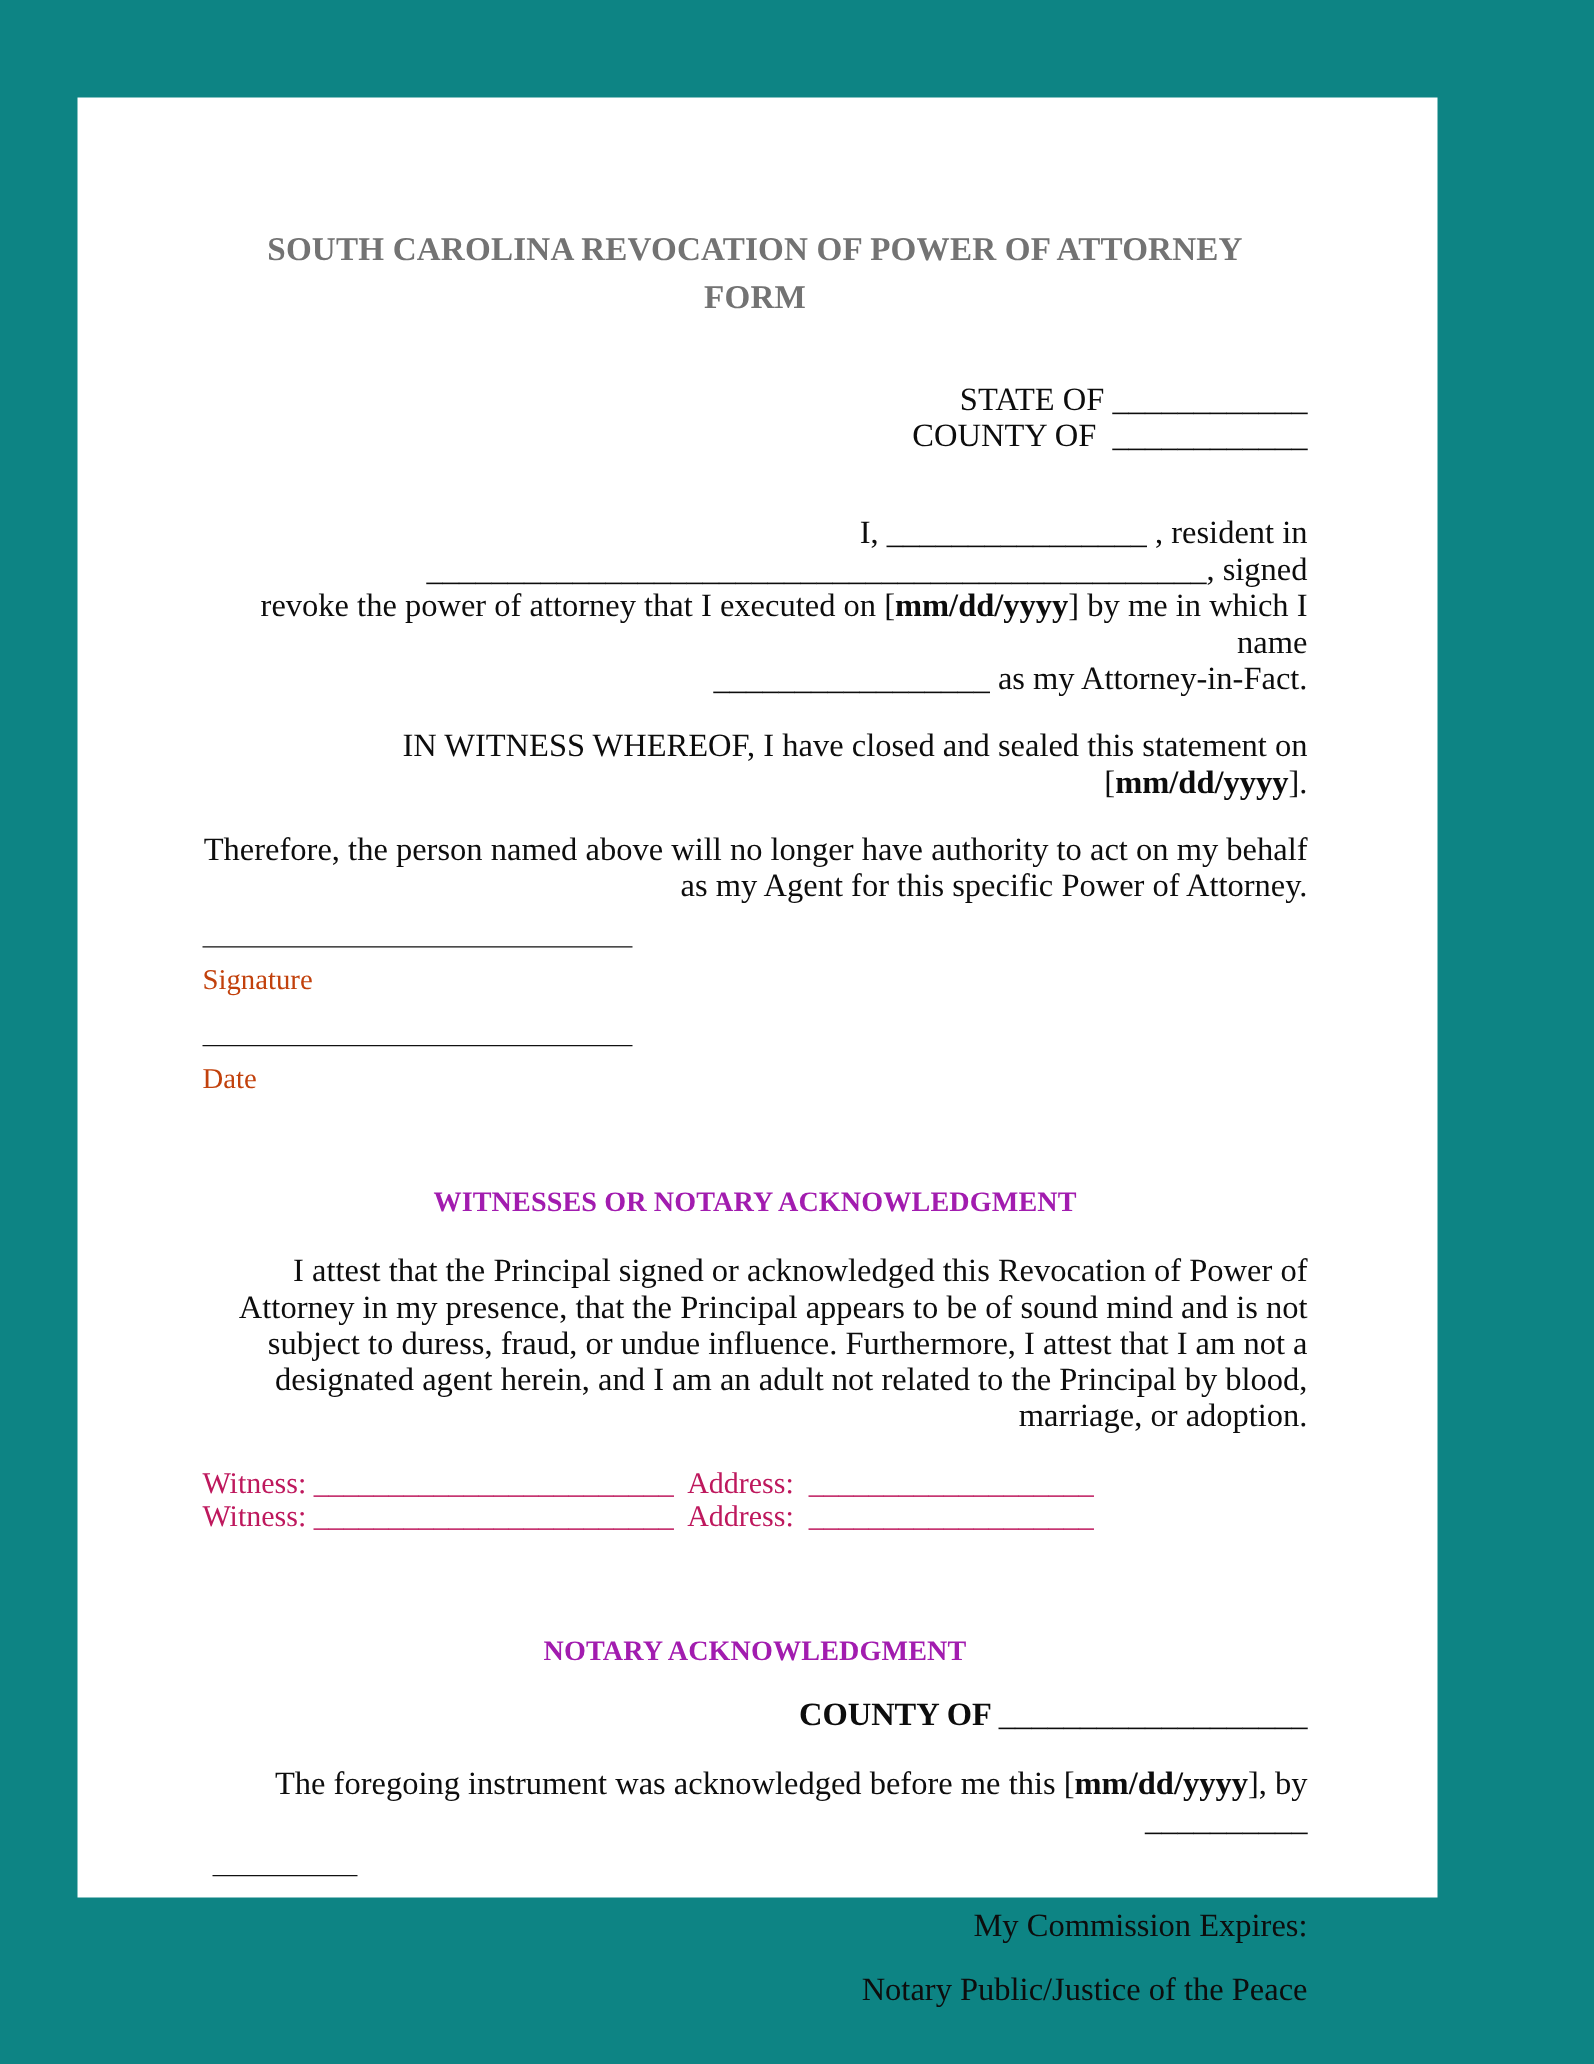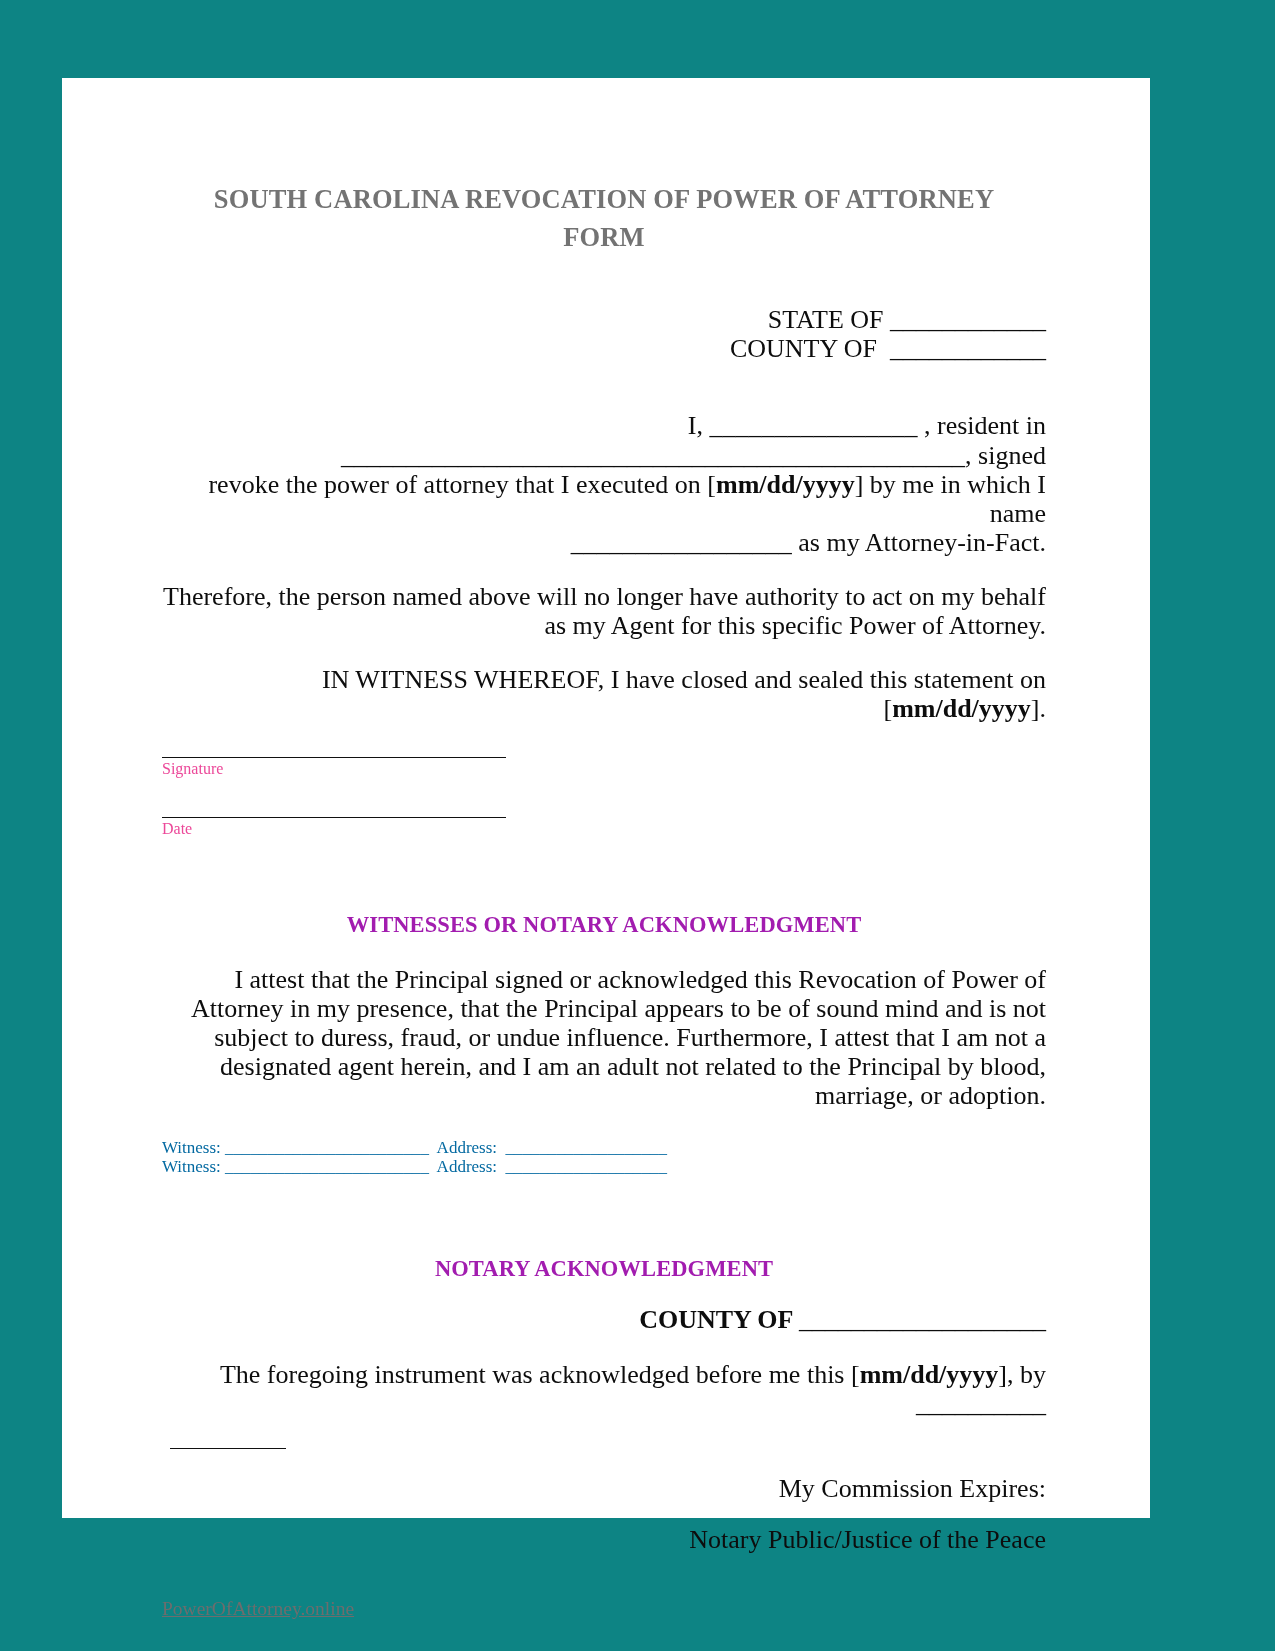--- a/index.html
+++ b/index.html
@@ -62,47 +62,47 @@
   .p-witness-whereof { margin-top: 25px; }
 
   
   .sig-block { margin-top: 34px; }
   .sig-line {
     width: 344px;
     border-bottom: 1.6px solid #111;
     height: 0;
   }
   .sig-label {
-    font-size: 16px;
+    font-size: 23px;
     line-height: 1.05;
-    margin-top: 3px;
-    color: #ec4899;
+    margin-top: 14px;
+    color: #c2410c;
   }
   .sig-gap { height: 39px; }
 
   
   .section-heading {
     font-size: 22.5px;
     font-weight: bold;
     text-align: center;
     color: #a21caf;
     letter-spacing: 0.1px;
   }
   .h-witnesses { margin-top: 74px; }
   .h-notary    { margin-top: 80px; }
 
   .p-attest { margin-top: 27px; }
 
   
   .wit-block { margin-top: 27px; }
   .wit-row {
-    font-size: 17px;
+    font-size: 24px;
     line-height: 1.12;
     white-space: pre;
-    color: #0369a1;
+    color: #be185d;
   }
 
   
   .notary-state { margin-top: 23px; }
   .notary-state div { white-space: pre; }
   .bold { font-weight: bold; }
 
   .p-foregoing { margin-top: 26px; }
 
   .notary-tail-rule {
@@ -136,25 +136,25 @@
       <div><span>STATE OF </span><span>____________</span></div>
       <div><span>COUNTY OF  </span><span>____________</span></div>
     </div>
 
     <div class="body-text para p-revoke">
       <span>I, </span><span>________________</span><span> , resident in </span><span>________________________________________________</span><span>, signed</span><br>
       <span>revoke the power of attorney that I executed on [</span><span class="bold">mm/dd/yyyy</span><span>] by me in which I name</span><br>
       <span>_________________</span><span> as my Attorney-in-Fact.</span>
     </div>
 
-    <div class="body-text para p-therefore">Therefore, the person named above will no longer have authority to act on my behalf as my Agent for this specific Power of Attorney.</div>
-
     <div class="body-text para p-witness-whereof">
       <span>IN WITNESS WHEREOF, I have closed and sealed this statement on [</span><span class="bold">mm/dd/yyyy</span><span>].</span>
     </div>
+
+    <div class="body-text para p-therefore">Therefore, the person named above will no longer have authority to act on my behalf as my Agent for this specific Power of Attorney.</div>
 
     <div class="sig-block">
       <div class="sig-line"></div>
       <div class="sig-label">Signature</div>
       <div class="sig-gap"></div>
       <div class="sig-line"></div>
       <div class="sig-label">Date</div>
     </div>
 
     <div class="section-heading h-witnesses">WITNESSES OR NOTARY ACKNOWLEDGMENT</div>

